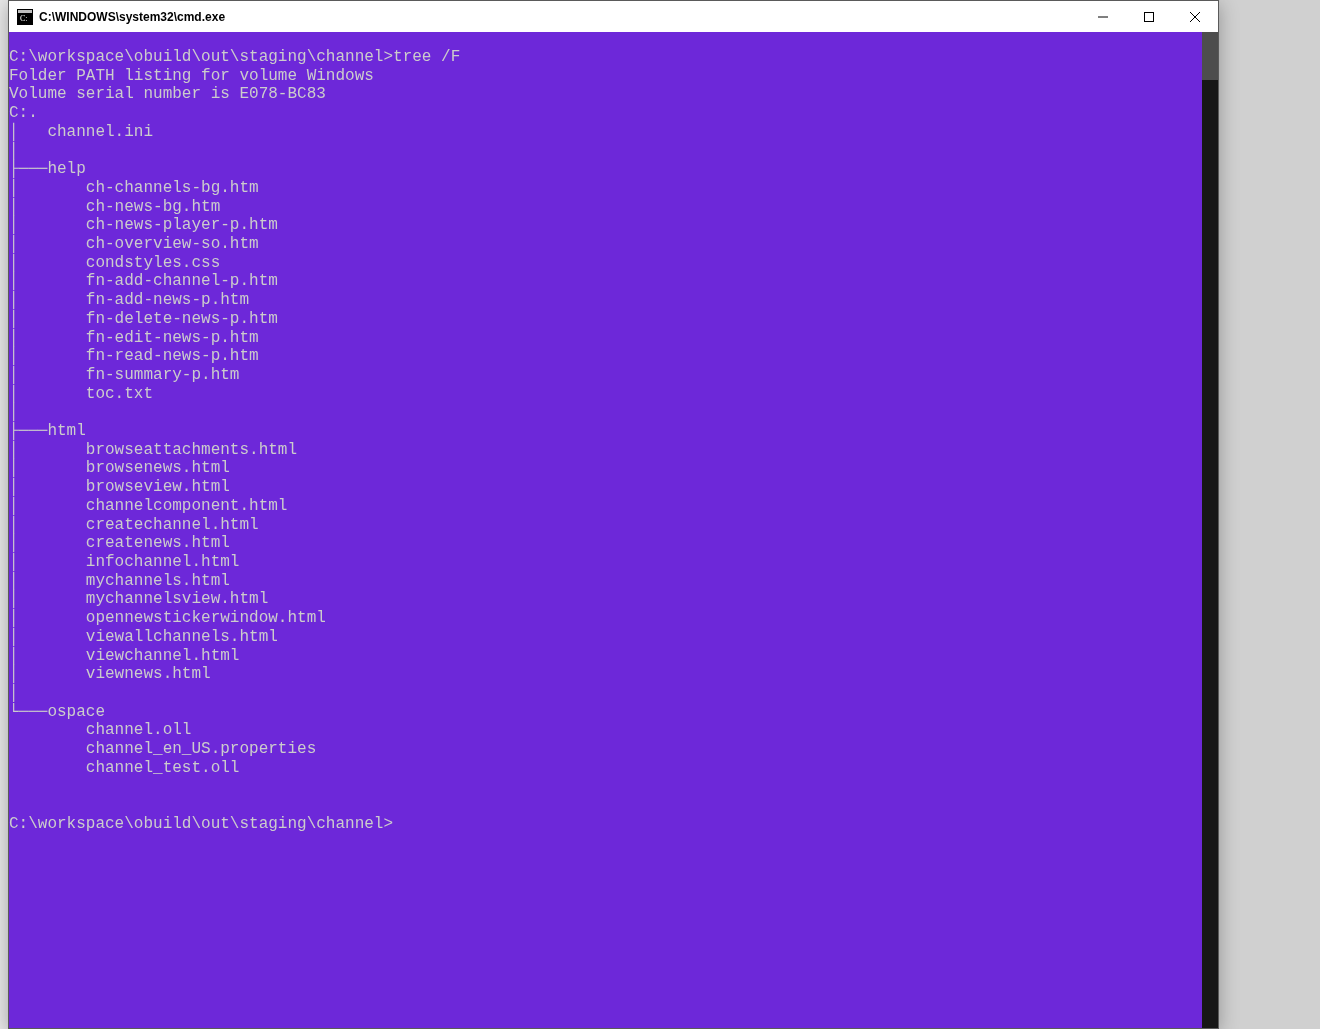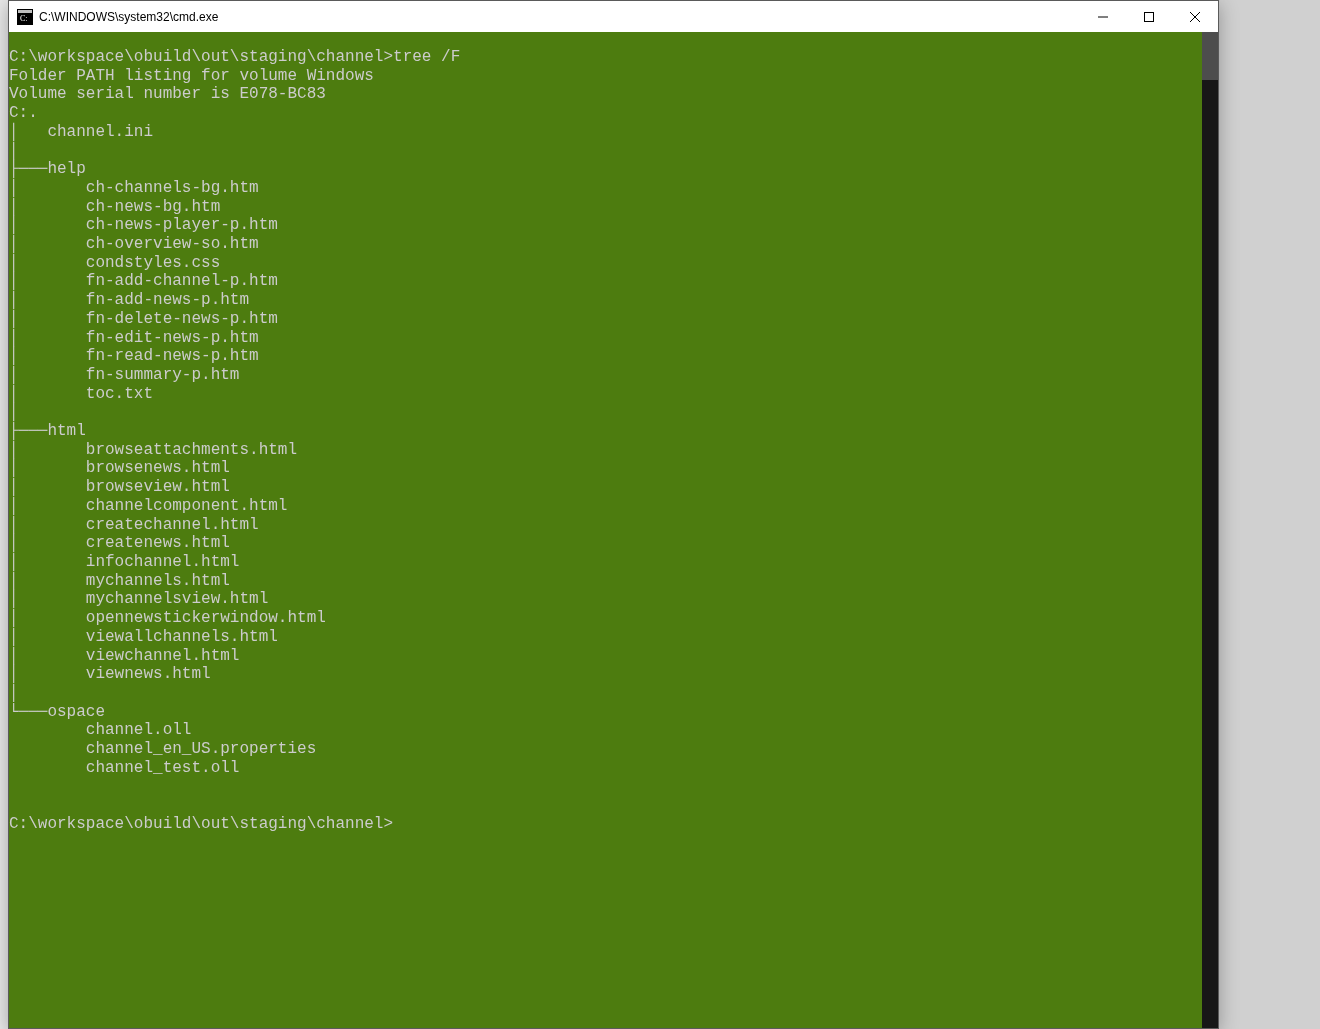--- a/index.html
+++ b/index.html
@@ -35,20 +35,21 @@
       margin: 0 6px 0 8px;
       display: flex;
       align-items: center;
       justify-content: center;
     }
     .titlebar-icon svg { display: block; }
     .titlebar-title {
       font-size: 12px;
       color: #000;
       flex: 1;
+      font-weight: bold;
     }
     .window-controls {
       display: flex;
       height: 100%;
     }
     .win-btn {
       width: 46px;
       height: 100%;
       display: flex;
       align-items: center;
@@ -57,21 +58,21 @@
     }
     .win-btn svg { stroke: #000; }
     .console-wrap {
       flex: 1;
       background: #0c0c0c;
       position: relative;
       display: flex;
     }
     .console {
       flex: 1;
-      background: #4d7c0f;
+      background: #6d28d9;
       color: #cccccc;
       font-family: Consolas, "Courier New", monospace;
       font-size: 16px;
       line-height: 18.7px;
       white-space: pre;
       padding: 16px 0 0 0;
       overflow: hidden;
     }
     .scrollbar {
       width: 16px;

